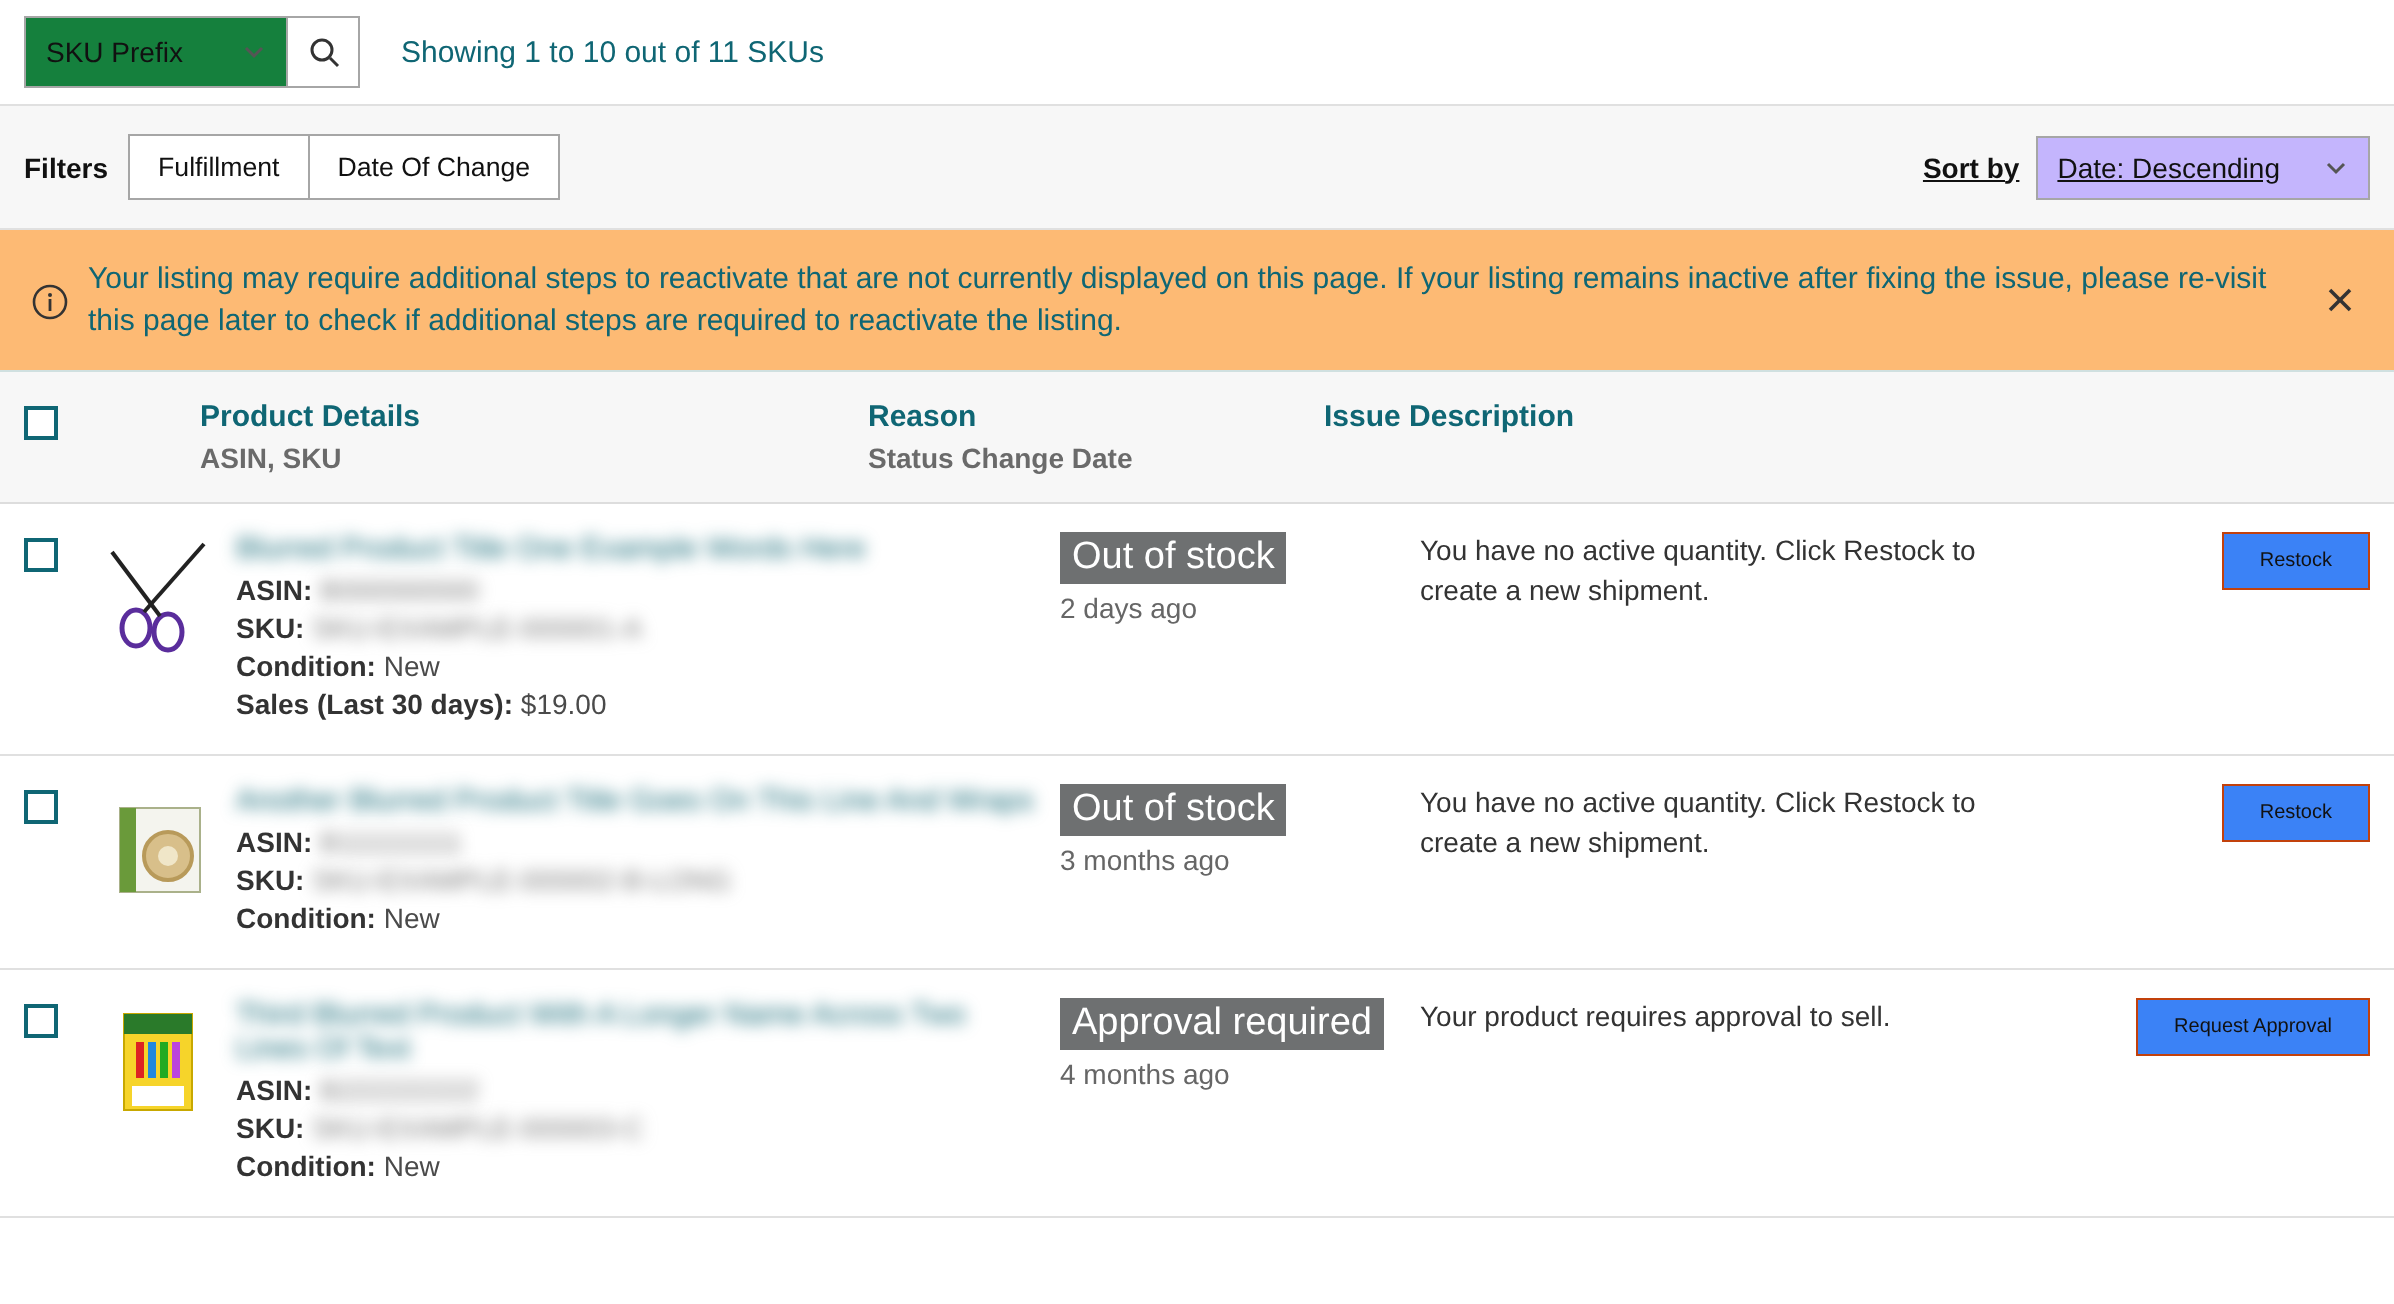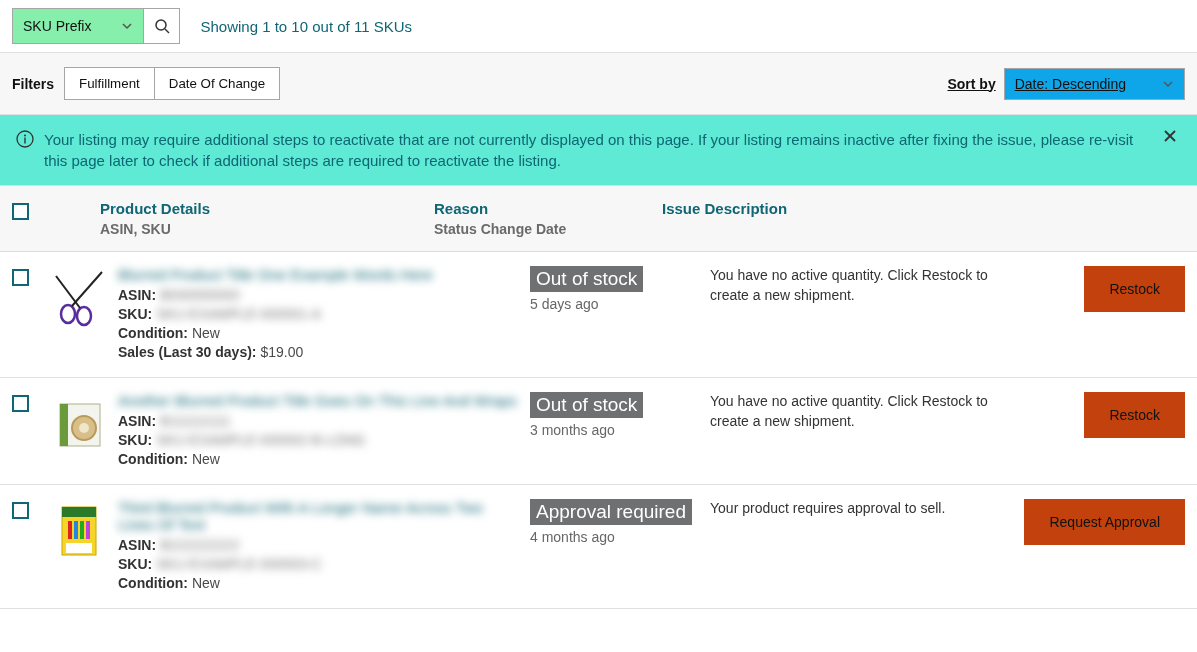--- a/index.html
+++ b/index.html
@@ -1,34 +1,34 @@
 <!DOCTYPE html>
 <html><head>
 <meta charset="utf-8">
 <style>
   * { box-sizing: border-box; margin: 0; padding: 0; font-family: Arial, Helvetica, sans-serif; }
   body { background: #fff; color: #111; font-size: 14px; }
   .topbar { display: flex; align-items: center; padding: 8px 12px; border-bottom: 1px solid #e0e0e0; gap: 20px;}
   .search-group { display: flex; align-items: stretch; }
-  .sku-dropdown { display: flex; align-items: center; border: 1px solid #a6a6a6; background: #86efac; padding: 0 10px; height: 36px; color: #111; cursor: pointer; gap: 30px; justify-content: flex-end;}
+  .sku-dropdown { display: flex; align-items: center; border: 1px solid #a6a6a6; background: #15803d; padding: 0 10px; height: 36px; color: #111; cursor: pointer; gap: 30px; justify-content: flex-end;}
   .sku-dropdown .chev { color: #555; }
   .search-input { border: 1px solid #a6a6a6; border-left: none; height: 36px; width: 175px; padding: 0 10px; font-style: italic; color: #999; }
   .search-input::placeholder { font-style: italic; color: #777; }
   .search-btn { border: 1px solid #a6a6a6; border-left: none; height: 36px; width: 36px; background: #fff; cursor: pointer; display:flex; align-items:center; justify-content:center;}
   .count-text { color: #0f6674; font-size: 15px; }
   .filters-bar { display: flex; align-items: center; justify-content: space-between; padding: 14px 12px; background: #f7f7f7; border-bottom: 1px solid #e0e0e0;}
   .filters-left { display: flex; align-items: center; gap: 10px; }
   .filters-label { font-weight: bold; color: #111; }
   .filter-btn-group { display: flex; }
   .filter-btn { border: 1px solid #a6a6a6; background: #fff; padding: 8px 14px; cursor: pointer; color: #111;}
   .filter-btn + .filter-btn { border-left: none; }
   .sort-right { display:flex; align-items:center; gap:8px;text-decoration:underline;}
   .sort-label { font-weight: bold; }
-  .sort-select { display:flex; align-items:center; gap:36px; border:1px solid #a6a6a6; background:#0ea5e9; padding:7px 10px; cursor:pointer;}
-  .info-banner { display:flex; align-items:flex-start; background:#5eead4; padding:14px 16px; gap:10px; border-bottom:1px solid #d0e0e0;}
+  .sort-select { display:flex; align-items:center; gap:22px; border:1px solid #a6a6a6; background:#c4b5fd; padding:7px 10px; cursor:pointer;}
+  .info-banner { display:flex; align-items:center; background:#fdba74; padding:14px 16px; gap:10px; border-bottom:1px solid #d0e0e0;}
   .info-icon-wrap { flex:0 0 auto; color:#333; padding-top:1px;}
   .info-text { flex:1; color:#0f6674; font-size:15px; line-height:1.4;}
   .close-banner { flex:0 0 auto; cursor:pointer; color:#333; font-size:18px; padding:0 4px;}
   .table-header { display:flex; align-items:flex-start; background:#f7f7f7; border-bottom:1px solid #ddd; padding:14px 12px;gap:48px;}
   .col-check { width:40px; flex:0 0 40px; display:flex; align-items:flex-start; justify-content:flex-start; padding-top:3px;}
   .col-details { flex:1 1 460px; padding-right:10px;}
   .col-reason { flex:0 0 180px;}
   .col-issue { flex:0 0 310px;}
   .col-action { flex:0 0 165px; display:flex; justify-content:flex-end;}
   .th-main { font-weight:bold; color:#0f6674; font-size:15px;}
@@ -39,21 +39,21 @@
   .thumb { width:54px; height:62px; flex:0 0 54px; display:flex; align-items:center; justify-content:center;}
   .thumb svg { display:block; }
   .detail-text { flex:1;}
   .prod-title { color:#0f6674; filter: blur(4px); margin-bottom:4px; font-size:15px;}
   .meta-line { color:#4a4a4a; margin-bottom:3px;}
   .meta-line .label { font-weight:bold; color:#333;}
   .blurval { color:#777; filter: blur(4px); display:inline-block;}
   .status-badge { background:#6e7071; color:#fff; padding:2px 6px; font-size:19px; display:inline-block;}
   .status-date { color:#666; margin-top:4px;}
   .issue-text { color:#333; line-height:1.4;}
-  .action-btn { background:#c2410c; border:7px solid #c2410c; padding:8px 18px; cursor:pointer; color:#111; font-size:14px;}
+  .action-btn { background:#3b82f6; border:1px solid #c2410c; padding:8px 18px; cursor:pointer; color:#111; font-size:10px;}
   svg.icon { display:block;}
 </style>
 </head>
 <body>
 
 <div class="topbar">
   <div class="search-group">
     <div class="sku-dropdown">
       <span>SKU Prefix</span>
       <span class="chev">
@@ -148,21 +148,21 @@
         <div class="prod-title">Blurred Product Title One Example Words Here</div>
         <div class="meta-line"><span class="label">ASIN:</span> <span class="blurval">B000000000</span></div>
         <div class="meta-line"><span class="label">SKU:</span> <span class="blurval">SKU-EXAMPLE-000001-A</span></div>
         <div class="meta-line"><span class="label">Condition:</span> <span>New</span></div>
         <div class="meta-line"><span class="label">Sales  (Last 30 days):</span> <span>$19.00</span></div>
       </div>
     </div>
   </div>
   <div class="col-reason">
     <span class="status-badge">Out of stock</span>
-    <div class="status-date">5 days ago</div>
+    <div class="status-date">2 days ago</div>
   </div>
   <div class="col-issue">
       <div class="issue-text">You have no active quantity. Click Restock to create a new shipment.</div>
     </div>
   <div class="col-action">
       <button class="action-btn">Restock</button>
     </div>
 </div>
 
 <div class="row">

